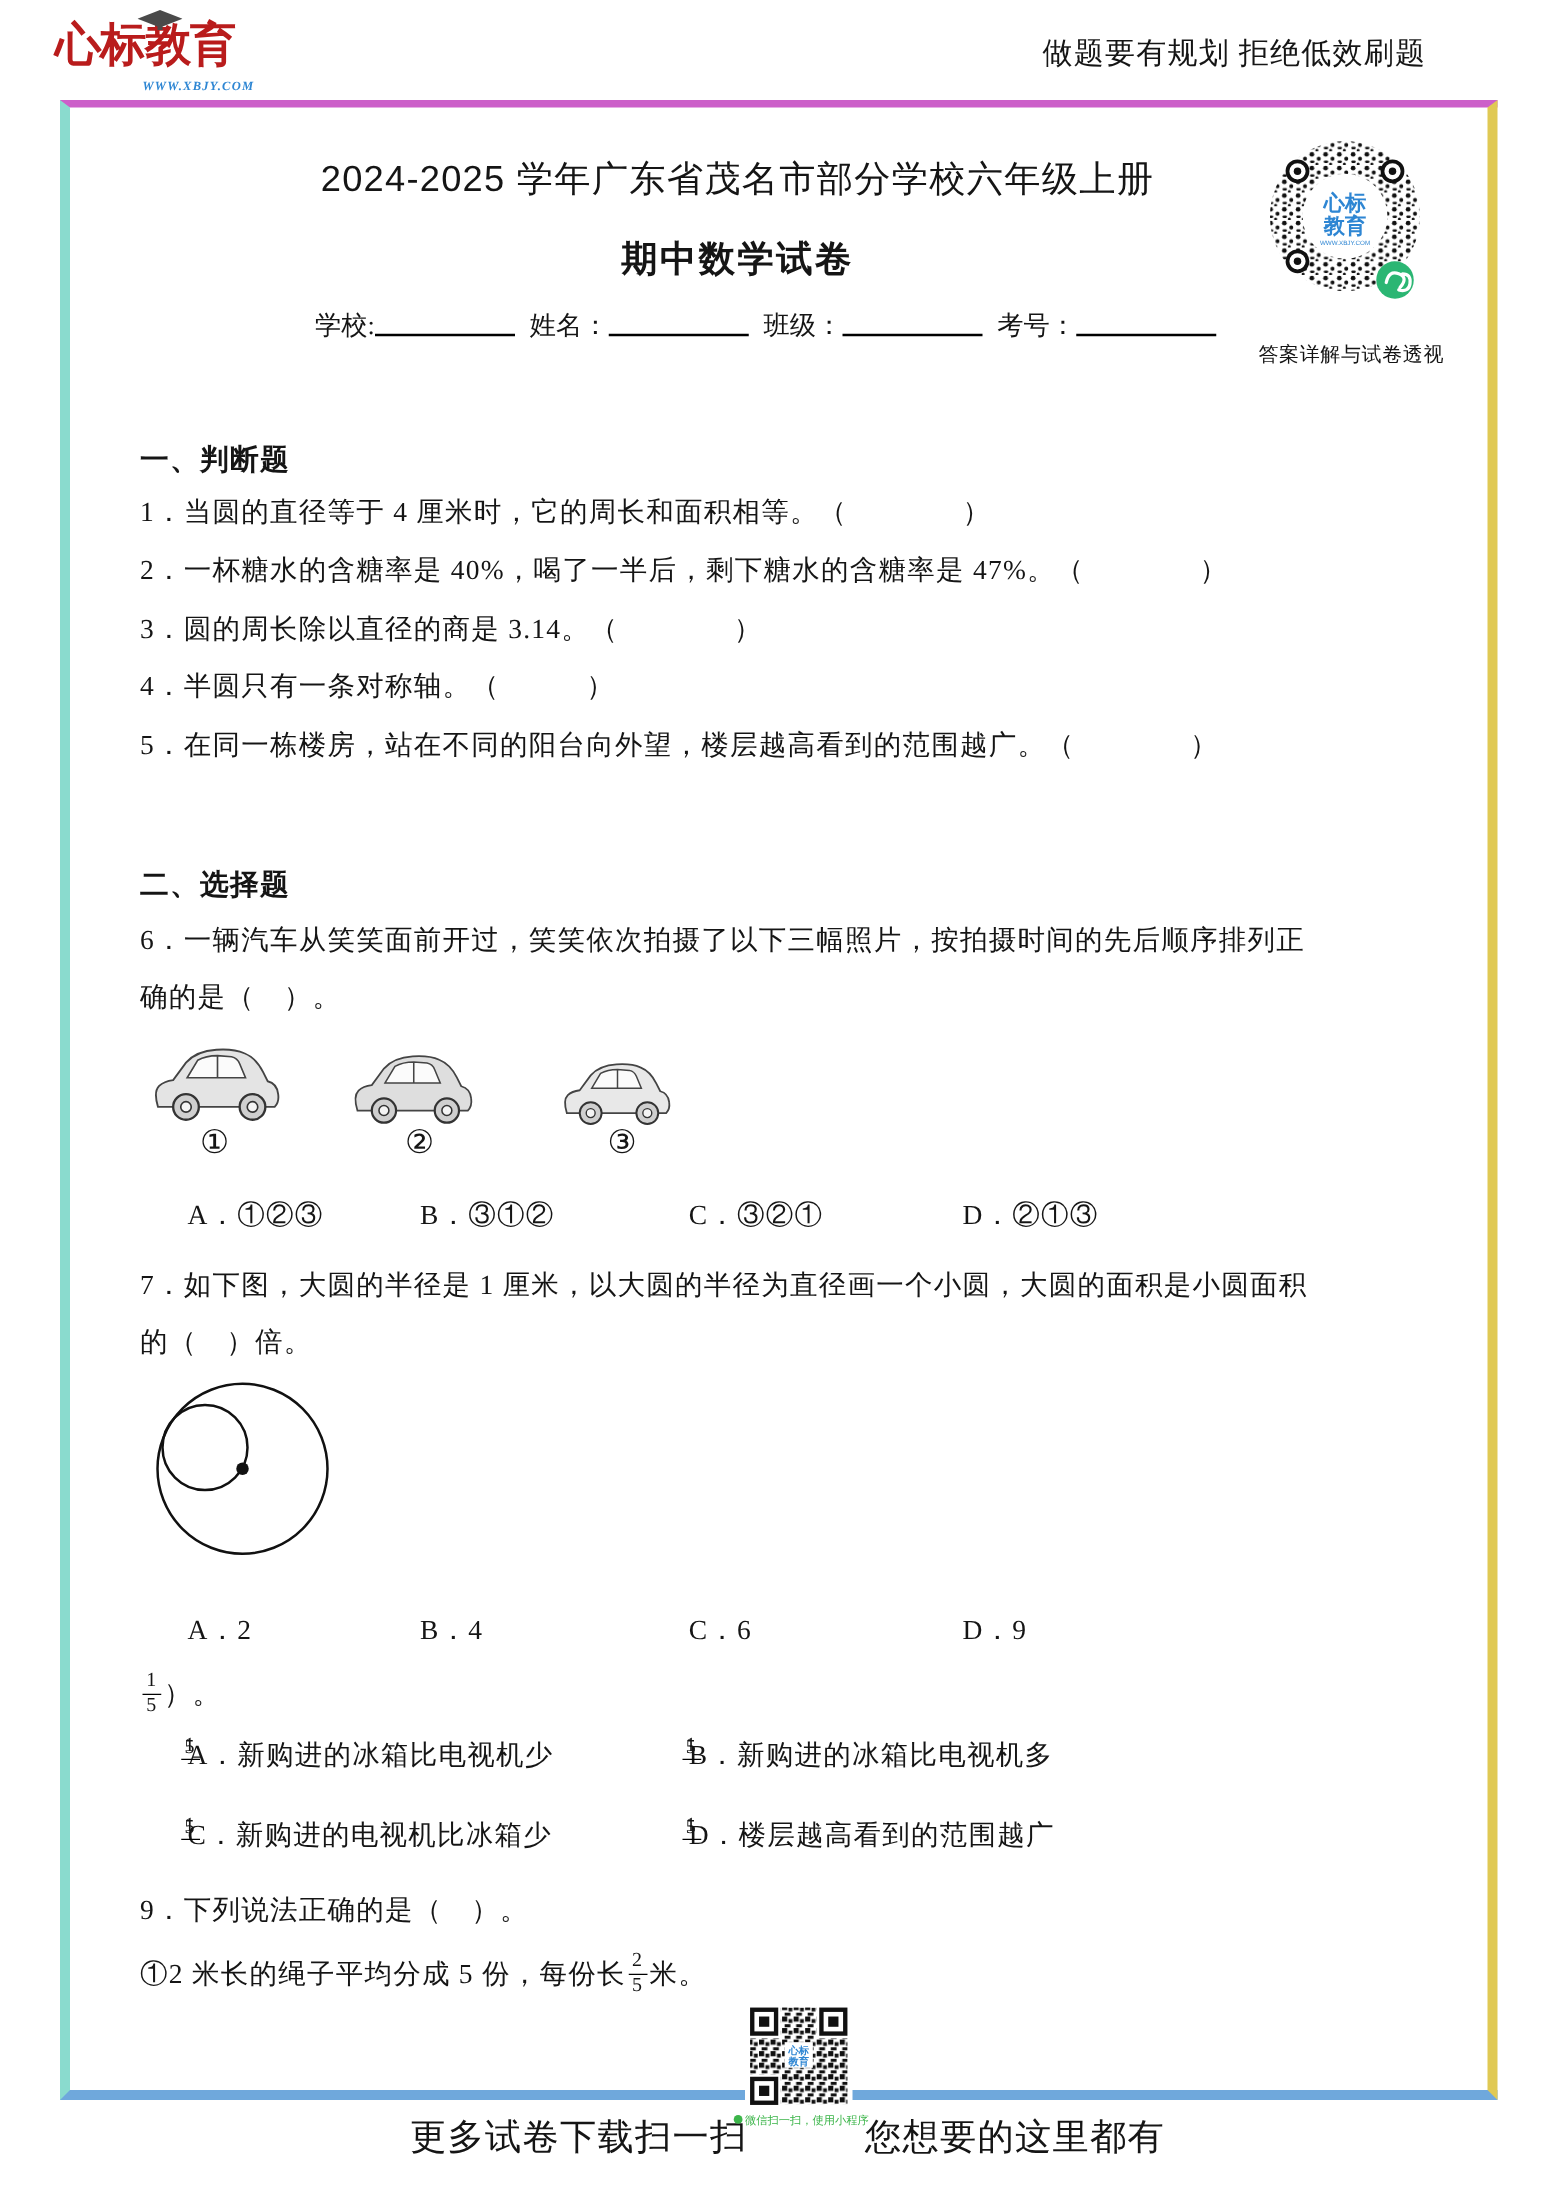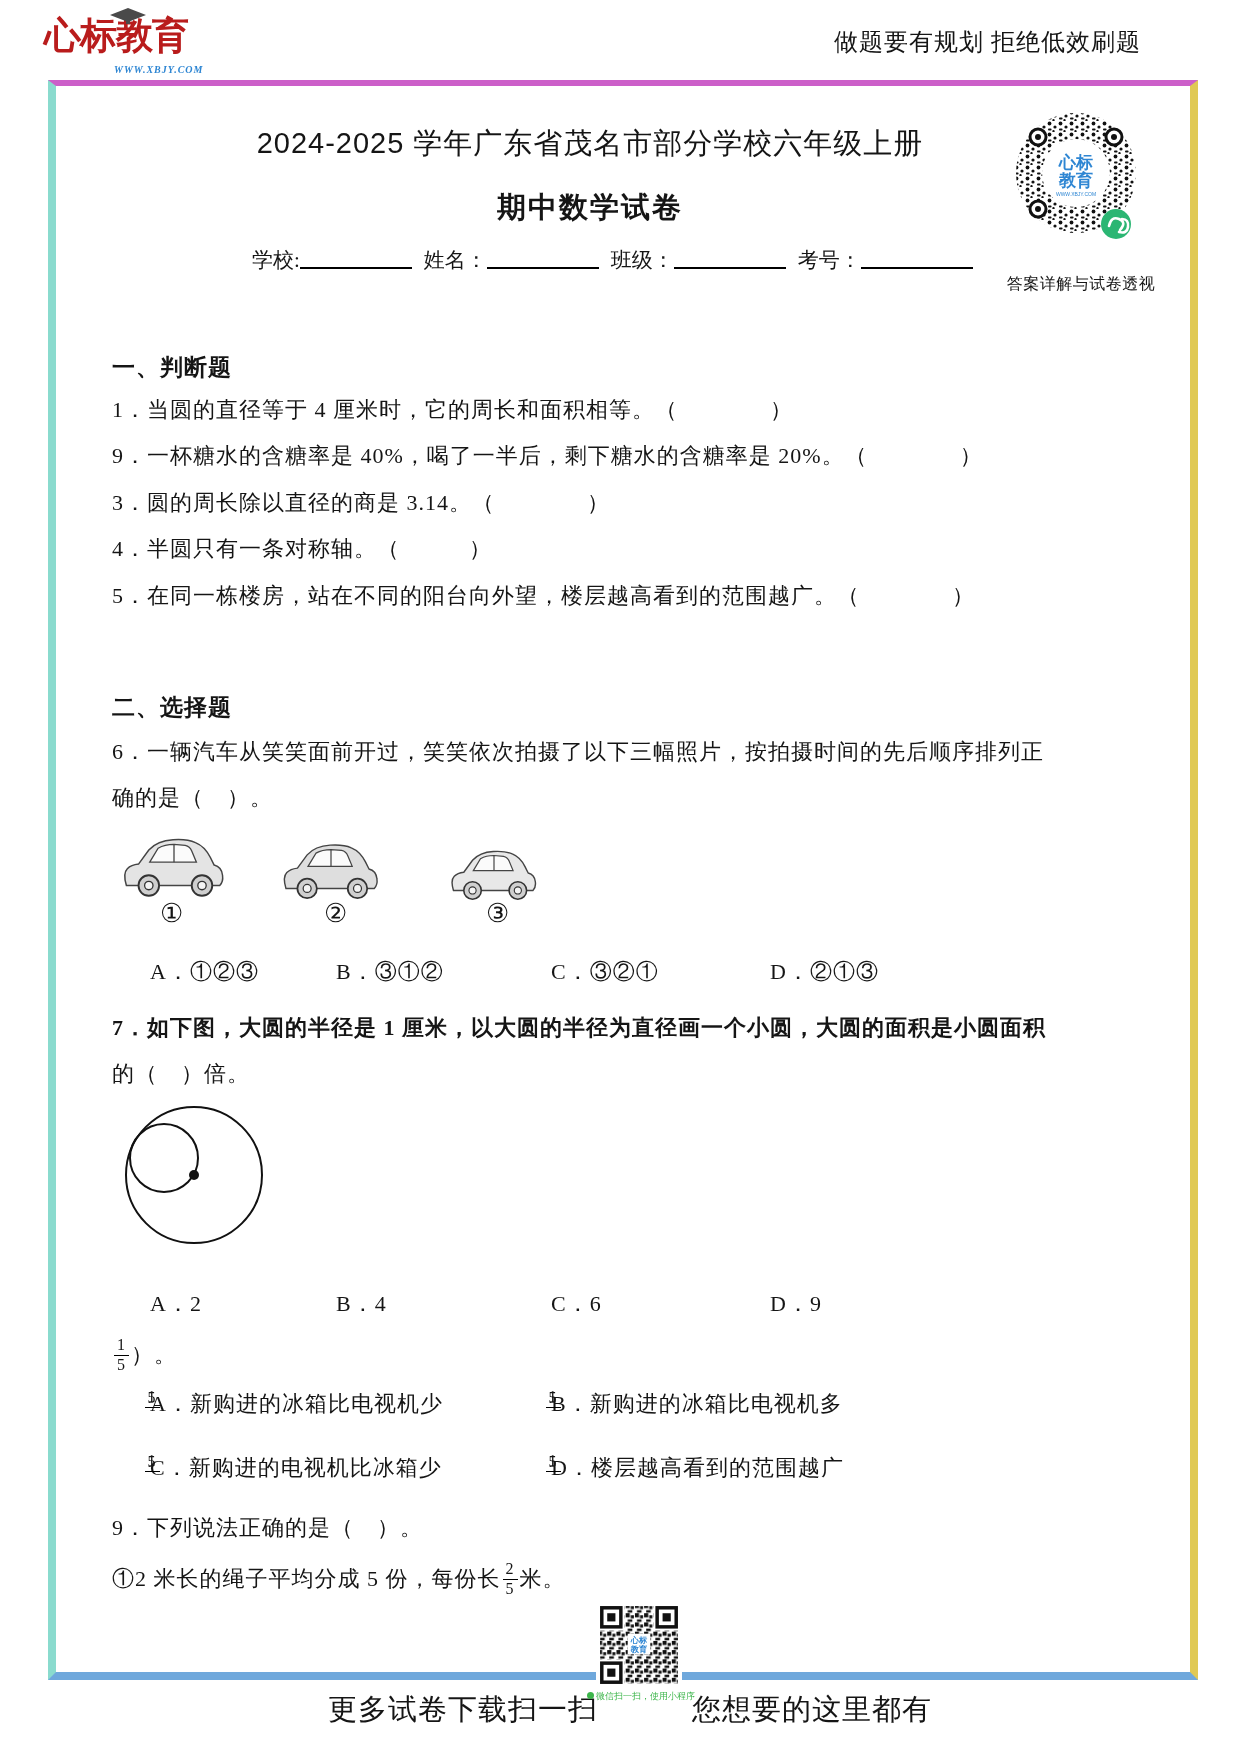--- a/index.html
+++ b/index.html
@@ -107,21 +107,21 @@
         <path d="M95,116 q2,-10 10,-7 q8,3 1,11 M108,109 q7,0 6,8 q-1,7 -9,5" stroke="#fff" stroke-width="2.6" fill="none" stroke-linecap="round"></path>
       </g>
     </svg>
   </div>
   <div class="abs qr-caption">答案详解与试卷透视</div>
 
   <div class="abs form-row"><span>学校:</span><span class="blank"></span><span>姓名：</span><span class="blank"></span><span>班级：</span><span class="blank"></span><span>考号：</span><span class="blank last"></span></div>
 
   <div class="abs sec-heading" style="top:352px;">一、判断题</div>
   <div class="abs q" style="top:395px;">1．当圆的直径等于 4 厘米时，它的周长和面积相等。（　　　　）</div>
-  <div class="abs q" style="top:441px;">9．一杯糖水的含糖率是 40%，喝了一半后，剩下糖水的含糖率是 20%。（　　　　）</div>
+  <div class="abs q" style="top:441px;">2．一杯糖水的含糖率是 40%，喝了一半后，剩下糖水的含糖率是 47%。（　　　　）</div>
   <div class="abs q" style="top:488px;">3．圆的周长除以直径的商是 3.14。（　　　　）</div>
   <div class="abs q" style="top:534px;">4．半圆只有一条对称轴。（　　　）</div>
   <div class="abs q" style="top:581px;">5．在同一栋楼房，站在不同的阳台向外望，楼层越高看到的范围越广。（　　　　）</div>
 
   <div class="abs sec-heading" style="top:692px;">二、选择题</div>
   <div class="abs q" style="top:737px;">6．一辆汽车从笑笑面前开过，笑笑依次拍摄了以下三幅照片，按拍摄时间的先后顺序排列正</div>
   <div class="abs q" style="top:783px;">确的是（　）。</div>
 
   <svg class="abs" style="left:118px; top:826px;" width="112" height="78" viewBox="0 0 120 78">
     <path d="M9,61 Q5,48 10,43 Q14,39 22,38 L33,23 Q42,13 59,12 Q74,11 83,15 Q93,19 99,31 L103,39 Q111,41 112,50 Q113,57 109,61 Z" fill="#e4e4e4" stroke="#444" stroke-width="1.6"></path>
@@ -154,21 +154,21 @@
   <span class="abs car-label lbl2">②</span>
   <span class="abs car-label lbl3">③</span>
 
   <div class="abs opt-row" style="top:957px;">
     <span class="opt-a">A．①②③</span>
     <span class="opt-b">B．③①②</span>
     <span class="opt-c">C．③②①</span>
     <span class="opt-d">D．②①③</span>
   </div>
 
-  <div class="abs q" style="top:1013px;font-weight:bold;">7．如下图，大圆的半径是 1 厘米，以大圆的半径为直径画一个小圆，大圆的面积是小圆面积</div>
+  <div class="abs q" style="top:1013px;">7．如下图，大圆的半径是 1 厘米，以大圆的半径为直径画一个小圆，大圆的面积是小圆面积</div>
   <div class="abs q" style="top:1059px;">的（　）倍。</div>
 
   <svg class="abs" style="left:118px; top:1097px;" width="148" height="150" viewBox="0 0 148 150">
     <circle cx="76" cy="78" r="68" fill="none" stroke="#111" stroke-width="2"></circle>
     <circle cx="46" cy="61" r="34" fill="none" stroke="#111" stroke-width="2"></circle>
     <circle cx="76" cy="78" r="5" fill="#111"></circle>
   </svg>
 
   <div class="abs opt-row" style="top:1289px;">
     <span class="opt-a">A．2</span>

